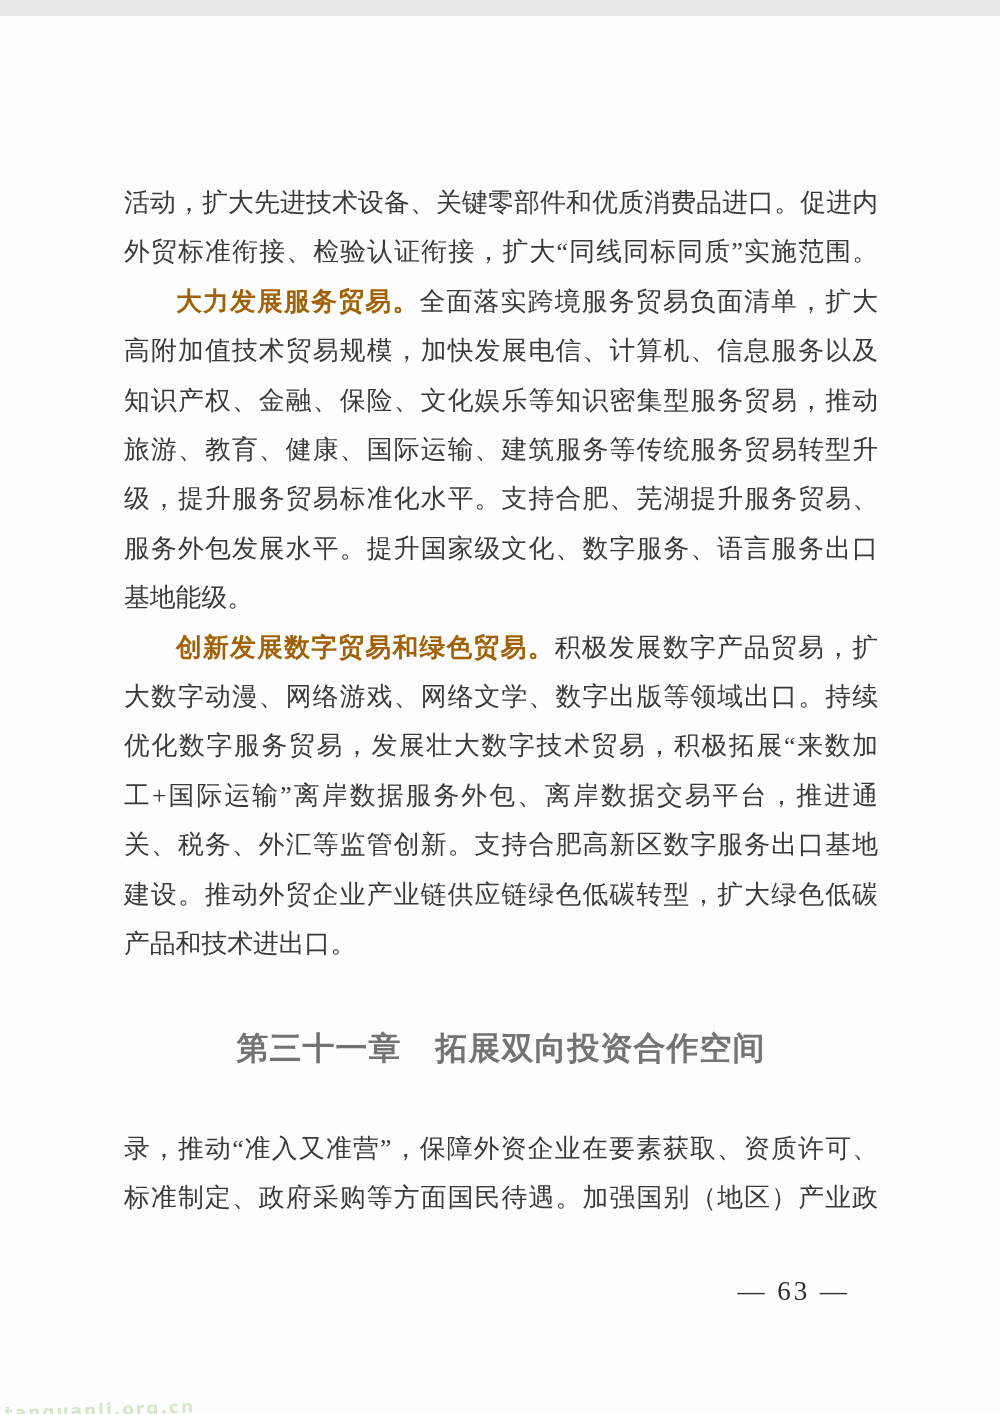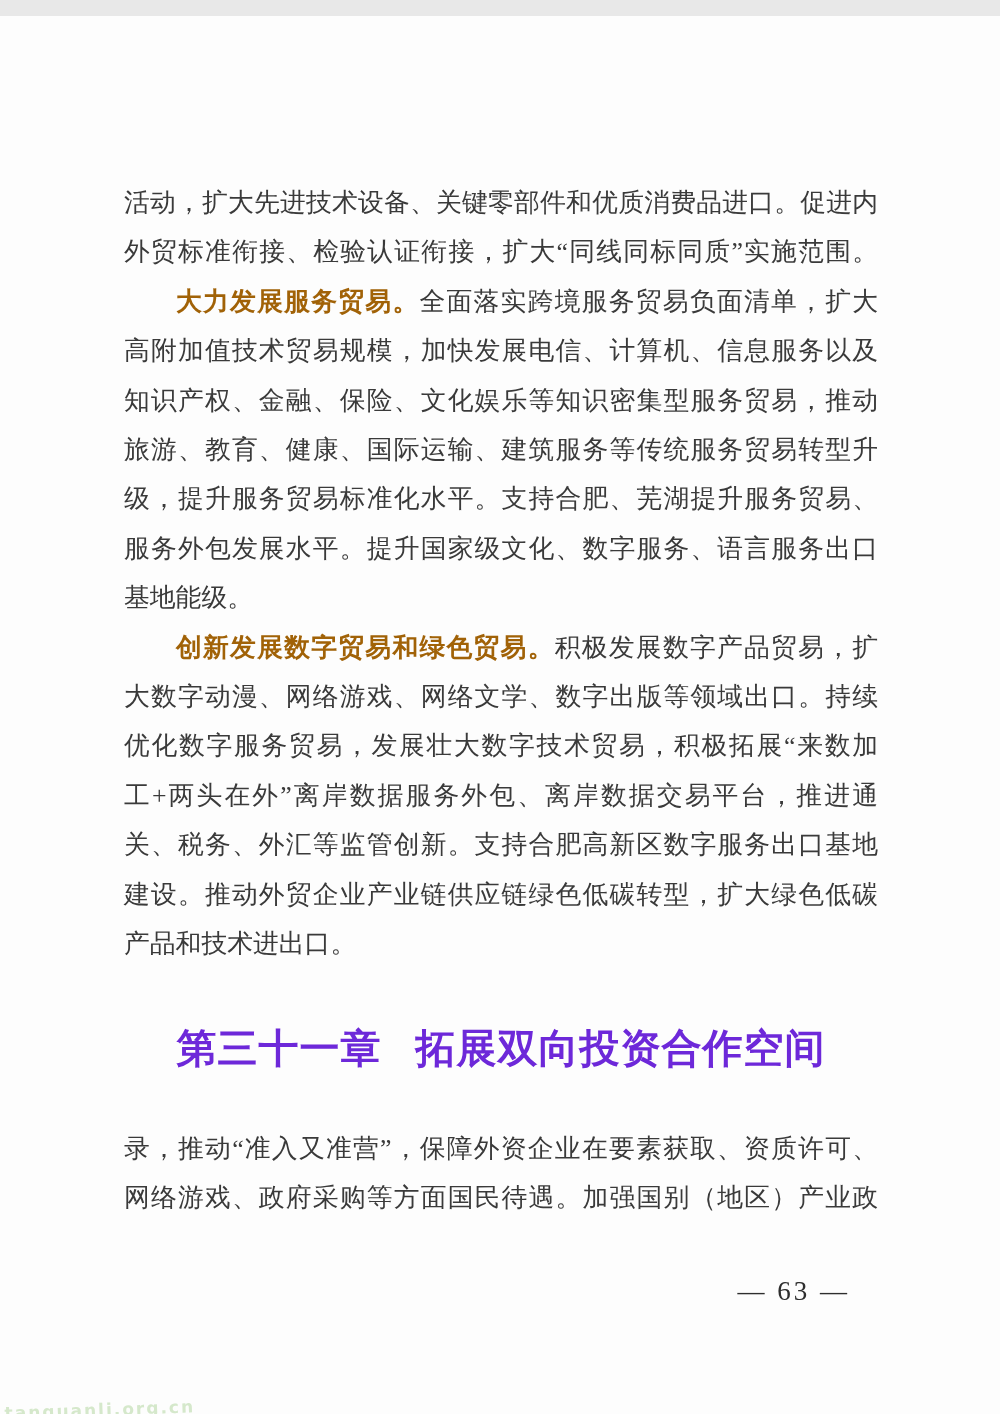--- a/index.html
+++ b/index.html
@@ -48,23 +48,23 @@
   }
   .chapter {
     position: absolute;
     left: 124px;
     top: 1008px;
     width: 754px;
     margin: 0;
     text-align: center;
     font-family: "DejaVu Sans", "Liberation Sans", sans-serif;
     font-weight: 700;
-    font-size: 40px;
+    font-size: 32px;
     line-height: 49px;
-    color: #6d28d9;
+    color: #737373;
     letter-spacing: 1px;
   }
   .chapter-gap {
     display: inline-block;
     width: 34px;
   }
   .page-number {
     position: absolute;
     top: 1260px;
     right: 150px;
@@ -98,30 +98,30 @@
     <div class="line fill indent"><span class="lead">大力发展服务贸易。</span><span>全面落实跨境服务贸易负面清单，扩大</span></div>
     <div class="line fill"><span class="lead"></span><span>高附加值技术贸易规模，加快发展电信、计算机、信息服务以及</span></div>
     <div class="line fill"><span class="lead"></span><span>知识产权、金融、保险、文化娱乐等知识密集型服务贸易，推动</span></div>
     <div class="line fill"><span class="lead"></span><span>旅游、教育、健康、国际运输、建筑服务等传统服务贸易转型升</span></div>
     <div class="line fill"><span class="lead"></span><span>级，提升服务贸易标准化水平。支持合肥、芜湖提升服务贸易、</span></div>
     <div class="line fill"><span class="lead"></span><span>服务外包发展水平。提升国家级文化、数字服务、语言服务出口</span></div>
     <div class="line end"><span class="lead"></span><span>基地能级。</span></div>
     <div class="line fill indent"><span class="lead">创新发展数字贸易和绿色贸易。</span><span>积极发展数字产品贸易，扩</span></div>
     <div class="line fill"><span class="lead"></span><span>大数字动漫、网络游戏、网络文学、数字出版等领域出口。持续</span></div>
     <div class="line fill"><span class="lead"></span><span>优化数字服务贸易，发展壮大数字技术贸易，积极拓展“来数加</span></div>
-    <div class="line fill"><span class="lead"></span><span>工+两头在外”离岸数据服务外包、离岸数据交易平台，推进通</span></div>
+    <div class="line fill"><span class="lead"></span><span>工+国际运输”离岸数据服务外包、离岸数据交易平台，推进通</span></div>
     <div class="line fill"><span class="lead"></span><span>关、税务、外汇等监管创新。支持合肥高新区数字服务出口基地</span></div>
     <div class="line fill"><span class="lead"></span><span>建设。推动外贸企业产业链供应链绿色低碳转型，扩大绿色低碳</span></div>
     <div class="line end"><span class="lead"></span><span>产品和技术进出口。</span></div>
   </div>
 
   <h2 class="chapter"><span>第三十一章</span><span class="chapter-gap"></span><span>拓展双向投资合作空间</span></h2>
 
   <div class="lines-block lines-bottom">
     <div class="line fill"><span class="lead"></span><span>录，推动“准入又准营”，保障外资企业在要素获取、资质许可、</span></div>
-    <div class="line fill"><span class="lead"></span><span>网络游戏、政府采购等方面国民待遇。加强国别（地区）产业政</span></div>
+    <div class="line fill"><span class="lead"></span><span>标准制定、政府采购等方面国民待遇。加强国别（地区）产业政</span></div>
   </div>
 
   <div class="page-number">— 63 —</div>
 
   <div class="watermark">tanguanli.org.cn</div>
 
 </div>
 
 </body></html>

